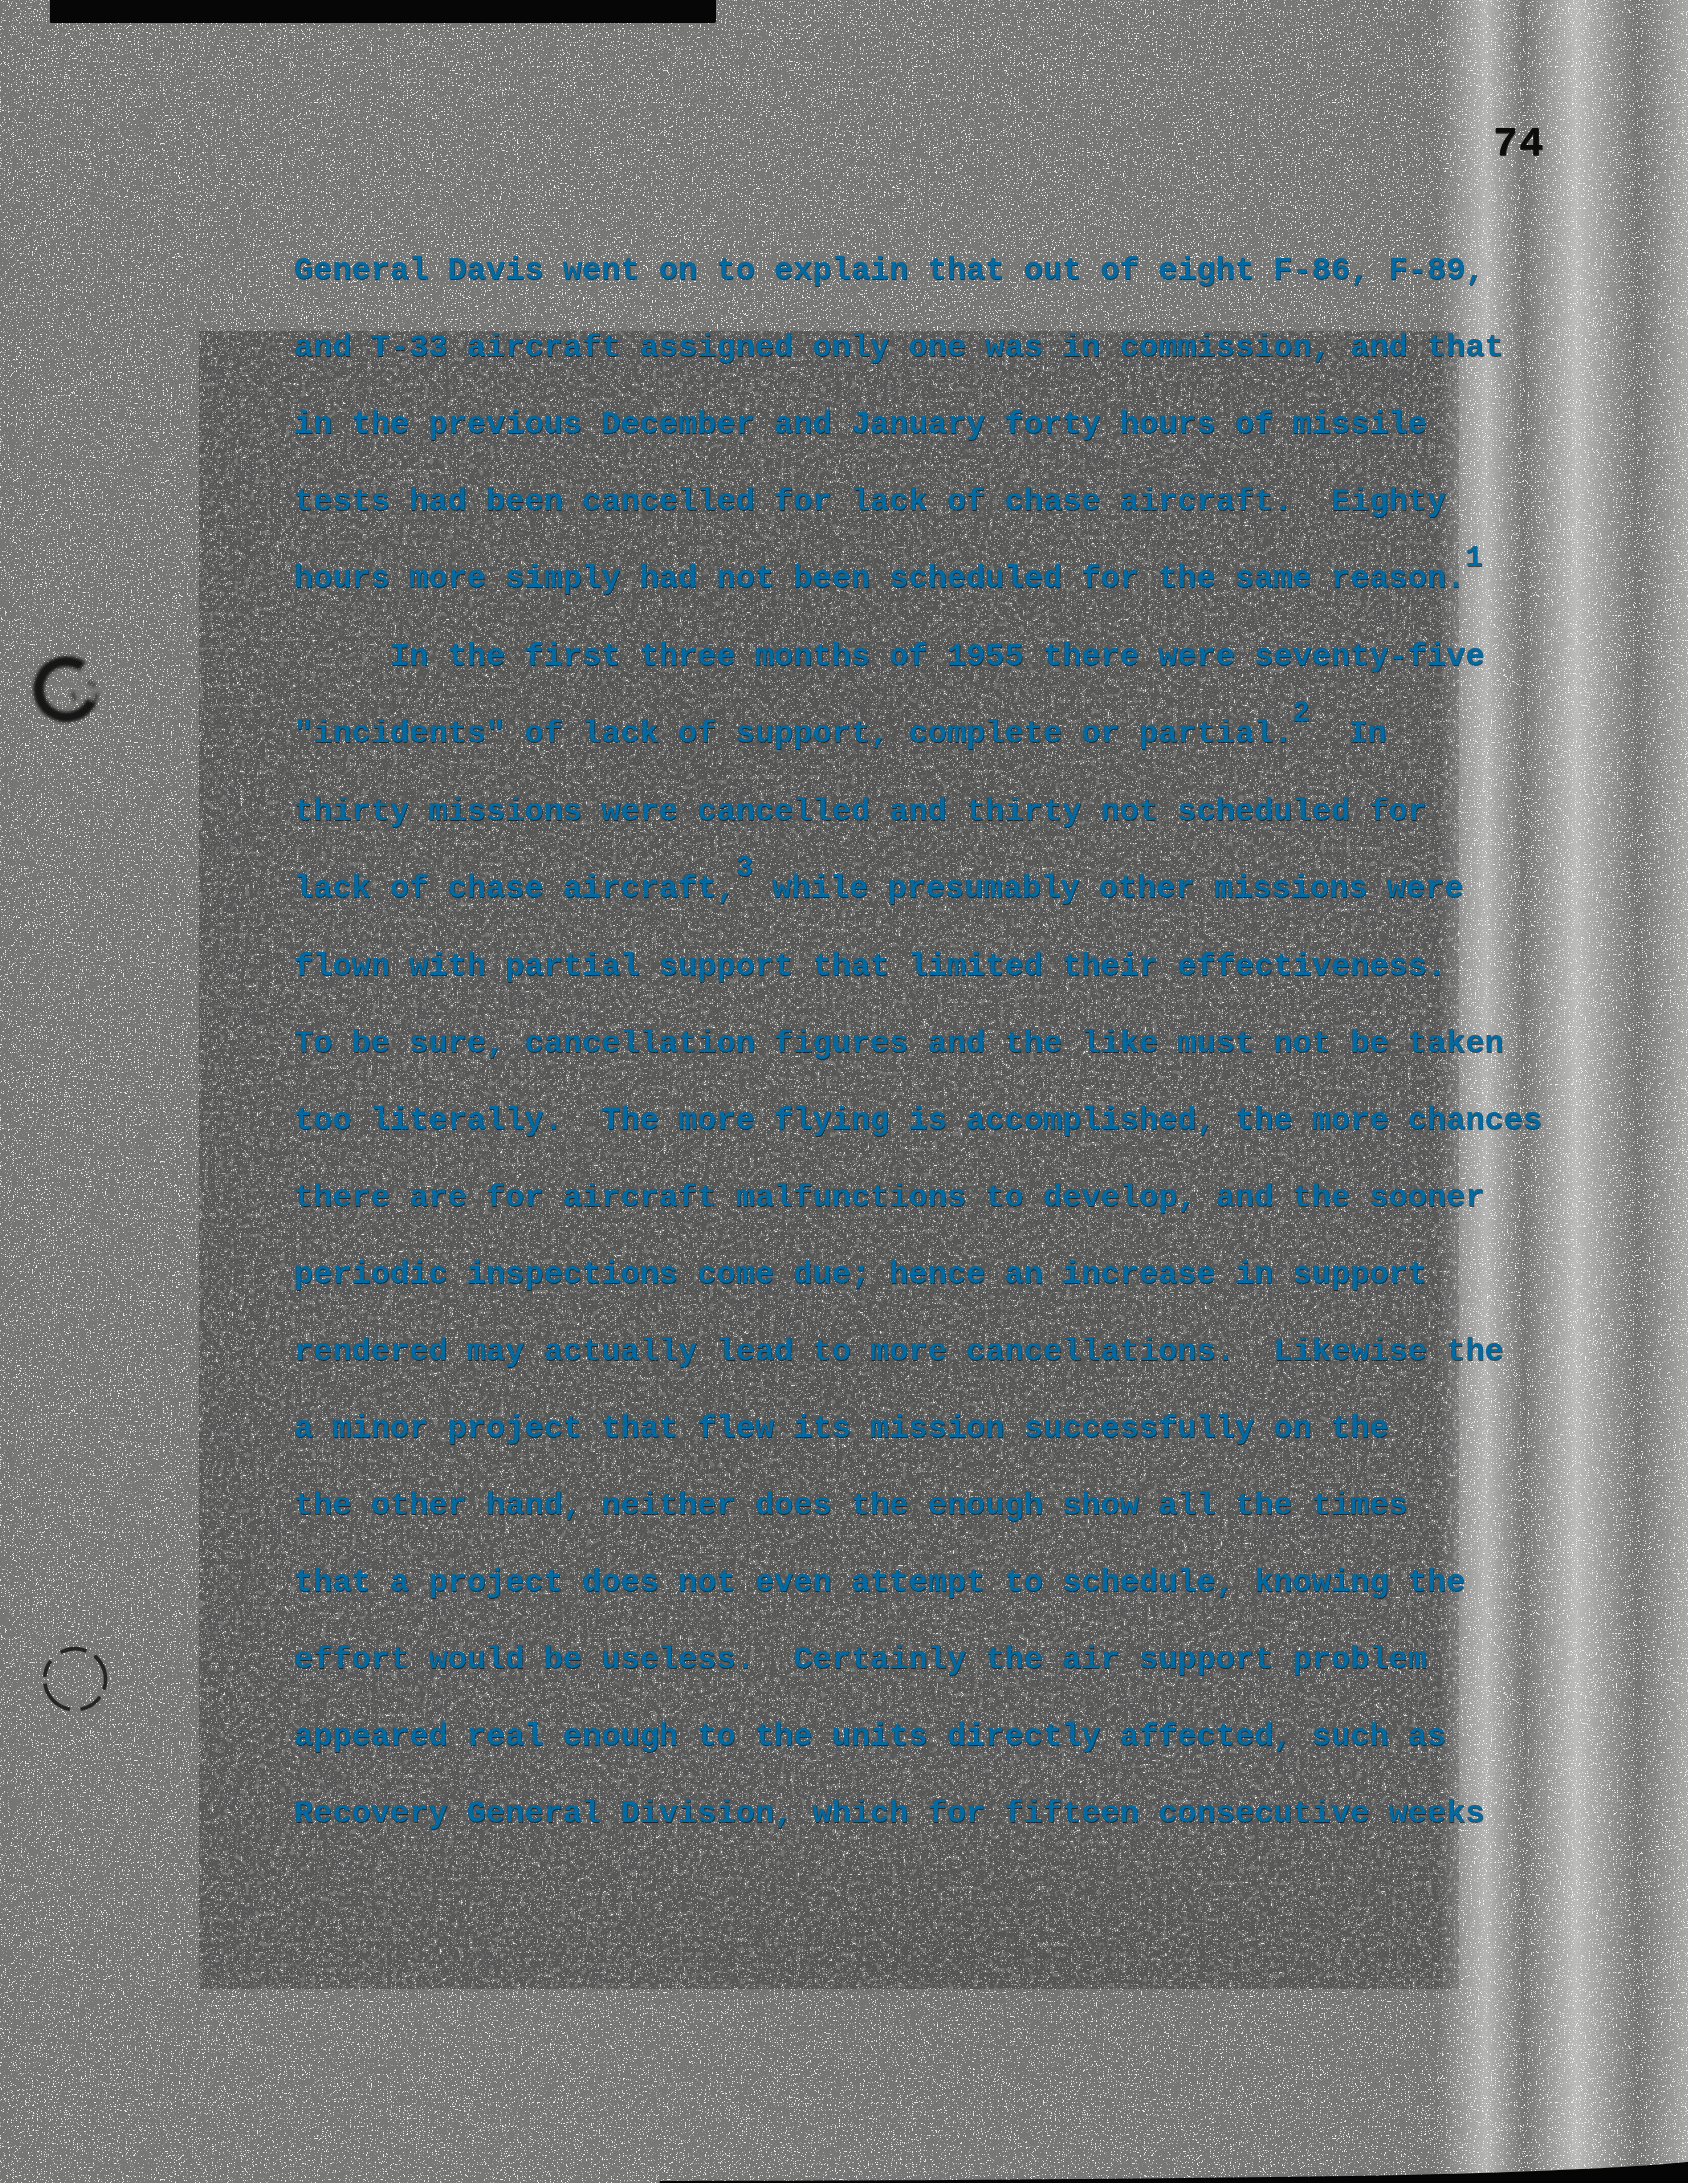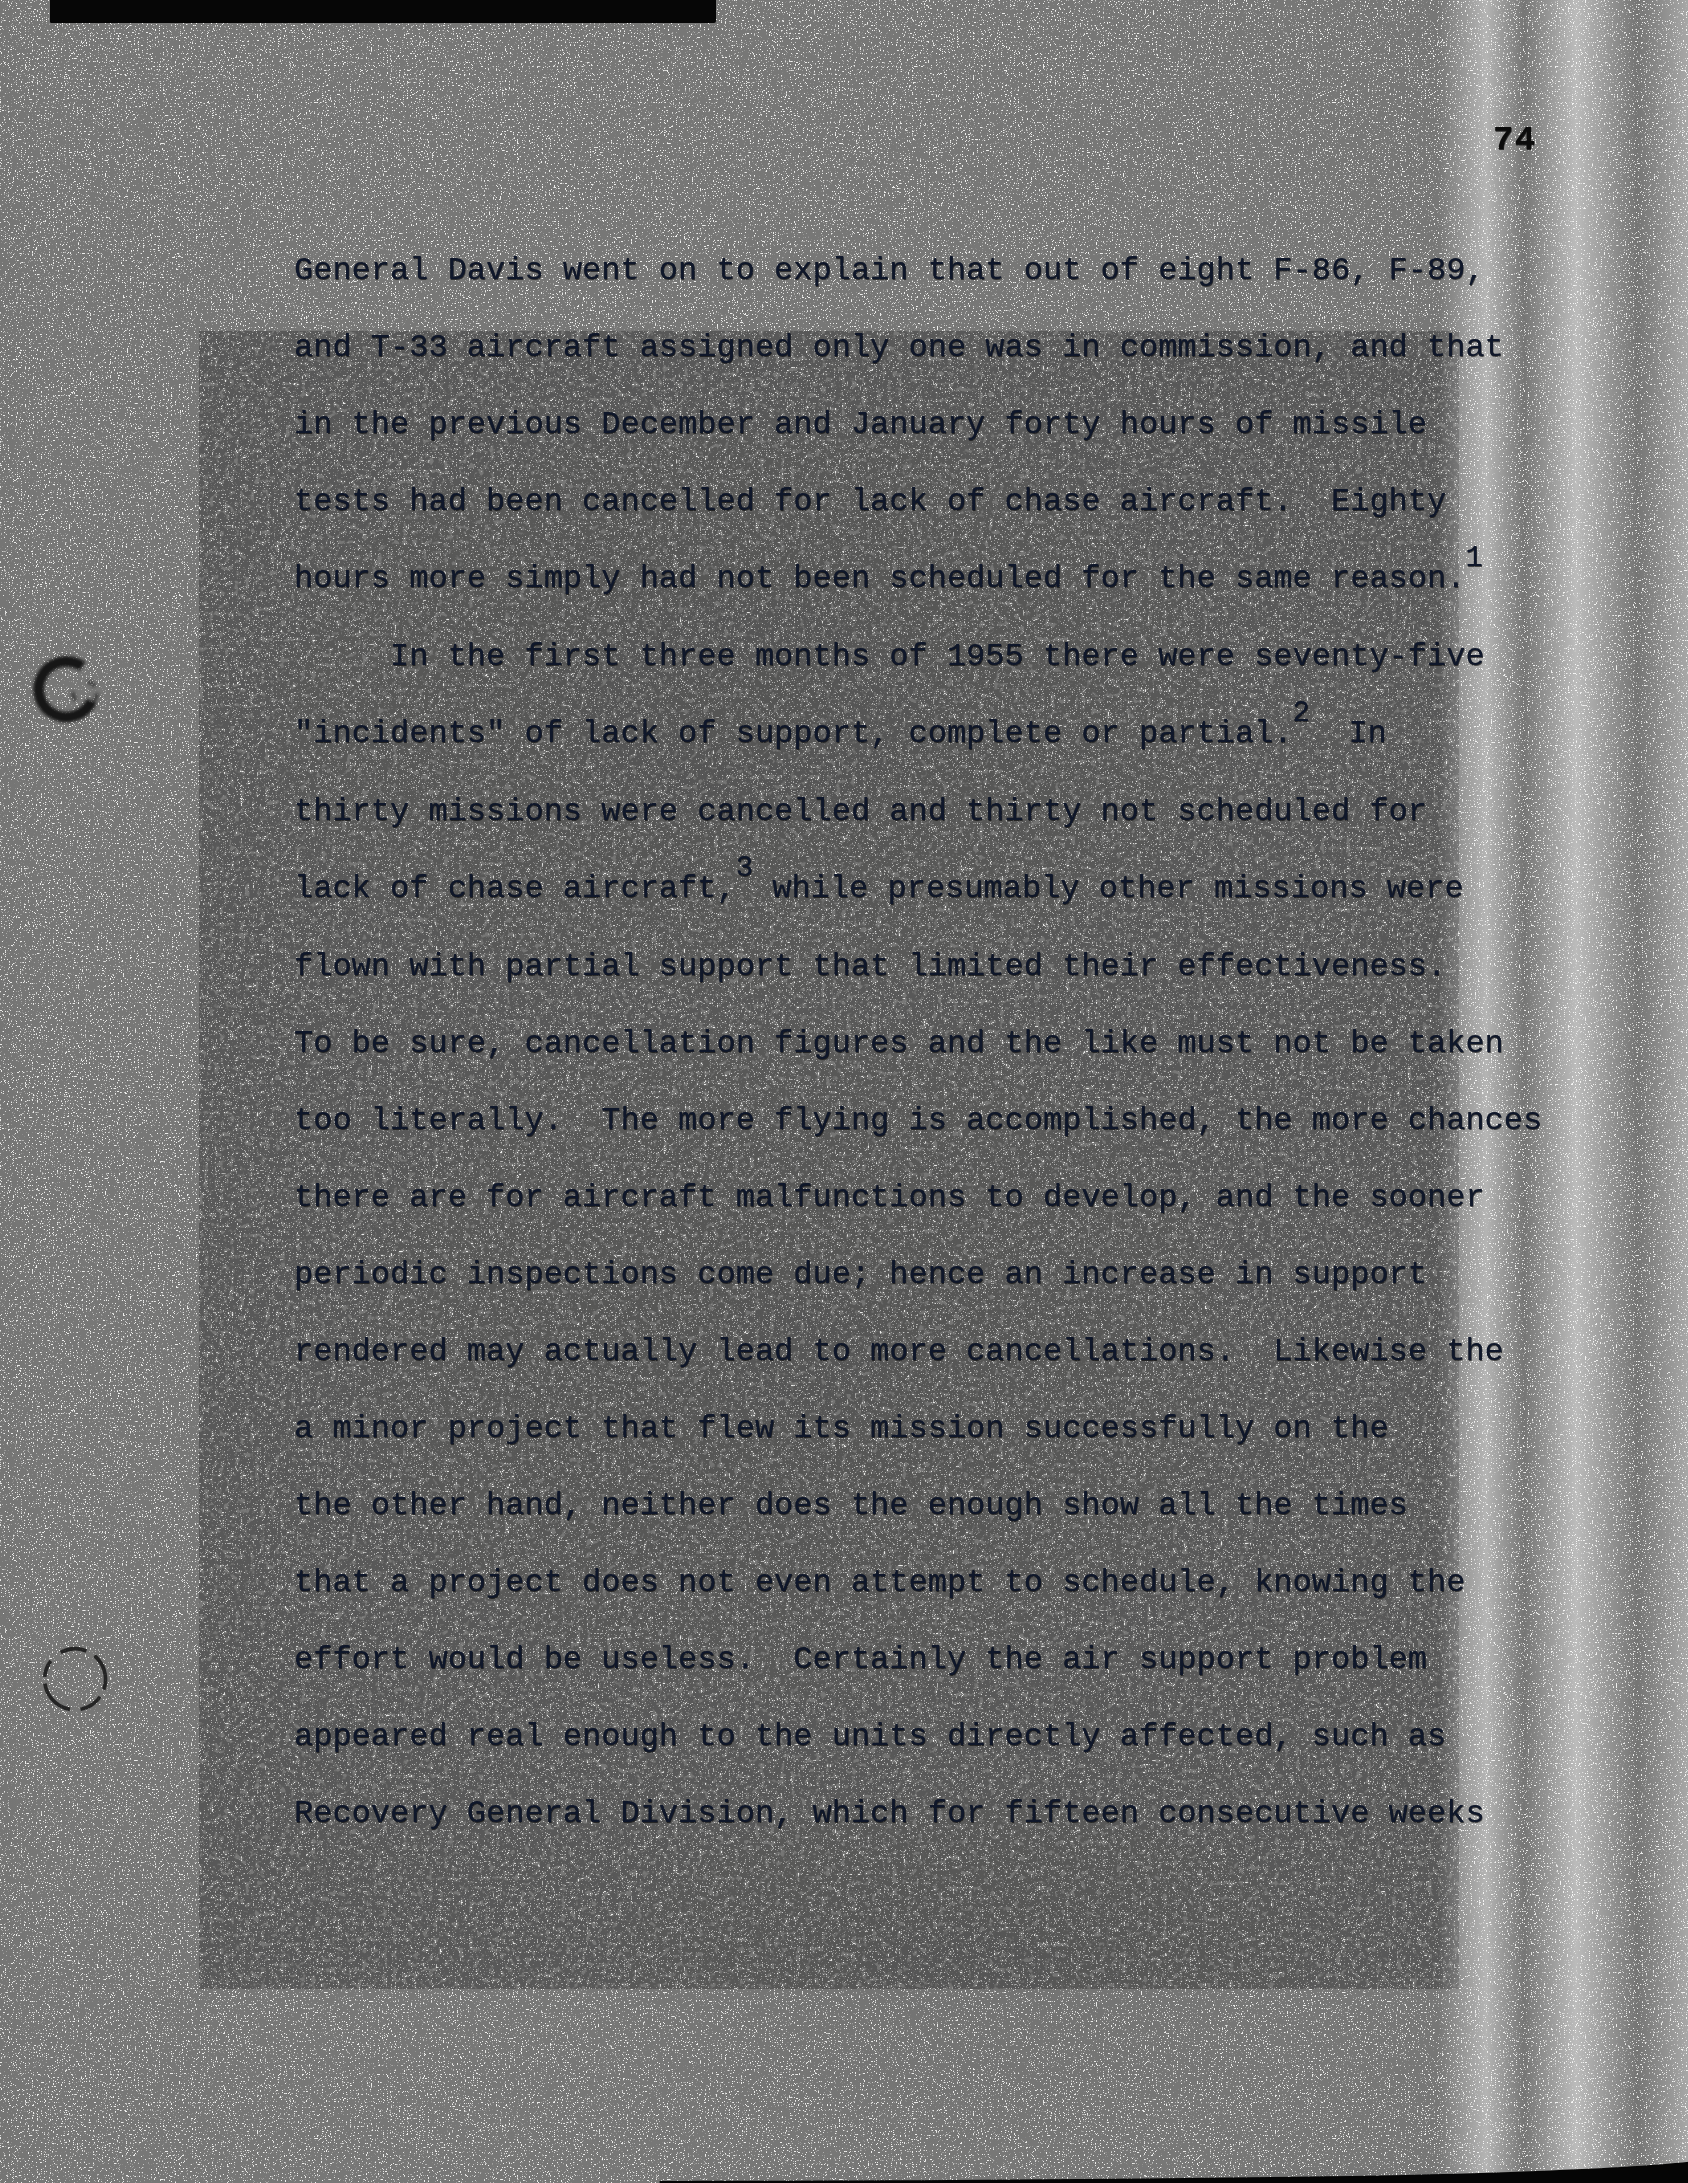--- a/index.html
+++ b/index.html
@@ -38,29 +38,29 @@
   }
   .b1{left:252px;top:411px;width:994px;height:597px;
       background:radial-gradient(closest-side,rgba(40,40,40,0.05),rgba(0,0,0,0));}
   .b2{left:331px;top:994px;width:928px;height:729px;
       background:radial-gradient(closest-side,rgba(40,40,40,0.04),rgba(0,0,0,0));}
   .b3{left:597px;top:1790px;width:729px;height:365px;
       background:radial-gradient(closest-side,rgba(40,40,40,0.045),rgba(0,0,0,0));}
 
   .page-number{
     position:absolute;left:1493px;top:121px;
-    font-size:34px;font-weight:700;color:#0c0c0c;
+    font-size:41px;font-weight:700;color:#0c0c0c;
     letter-spacing:1.3px;
     text-shadow:0.4px 0.5px 0.5px rgba(0,0,0,0.7);
     z-index:5;
   }
   .doc-body{
     position:absolute;left:294px;top:232px;width:1312px;
-    font-size:32px;line-height:77px;font-weight:400;
-    color:#0f172a;
+    font-size:32px;line-height:77px;font-weight:700;
+    color:#0369a1;
     filter:blur(0.2px);
     z-index:5;
   }
   .line{
     white-space:pre;
     text-shadow:0.5px 0.5px 0.6px rgba(0,0,0,0.6), -0.2px 0 0.3px rgba(0,0,0,0.35);
   }
   .sup{
     display:inline-block;
     transform:translateY(-21px);

